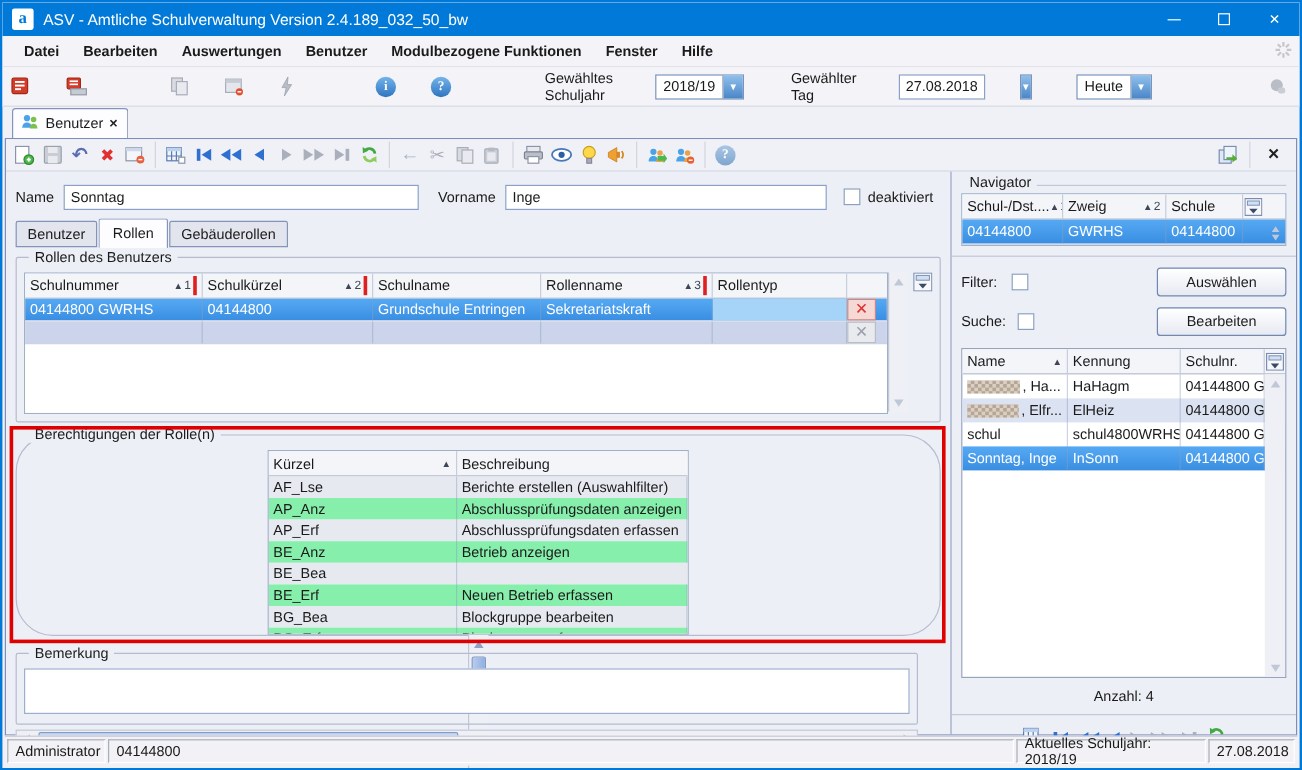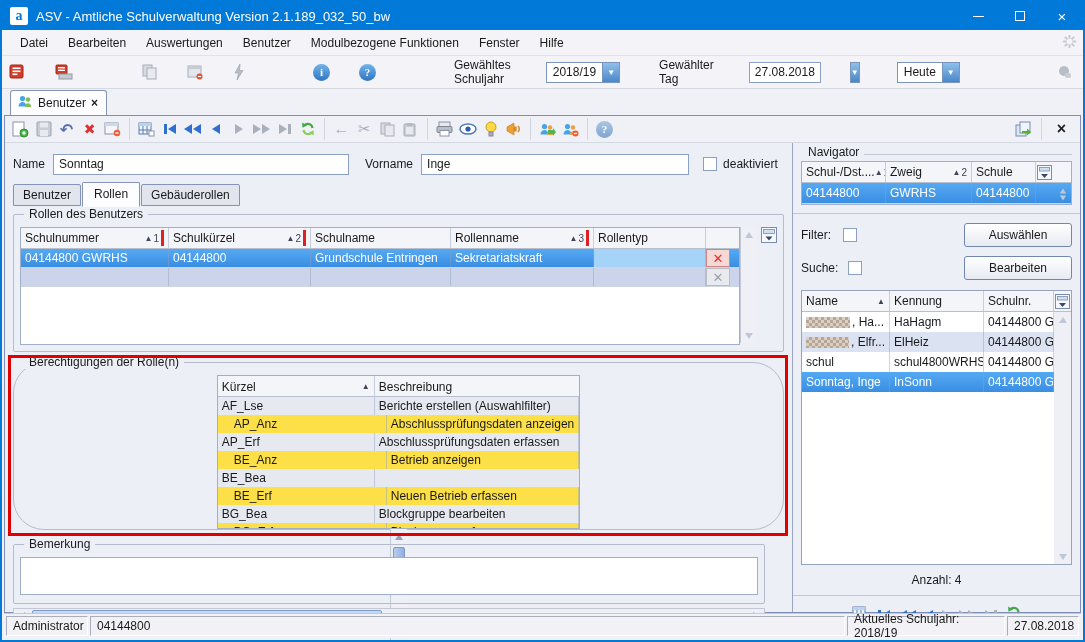--- a/index.html
+++ b/index.html
@@ -15,21 +15,21 @@
   .titlebar { height:28px; background:#0079d8; color:#fff; display:flex; align-items:center; padding-left:8px; }
   .app-logo { width:18px; height:18px; background:#fff; border-radius:2px; color:#0079d8;
     font:bold 14px "Liberation Serif",serif; display:flex; align-items:center; justify-content:center; margin-right:8px;}
   .title-text { font-size:13px; }
   .win-controls { margin-left:auto; display:flex; height:100%; }
   .win-btn { width:42px; height:100%; display:flex; align-items:center; justify-content:center; color:#fff; }
   .glyph-min { width:11px; height:1px; background:#fff; display:inline-block; }
   .glyph-max { width:10px; height:10px; border:1px solid #fff; display:inline-block; }
   .glyph-x { font-size:15px; line-height:1; }
   
-  .menubar { height:26px; background:#f3f3f8; display:flex; align-items:center; padding-left:8px; border-bottom:1px solid #e2e2ea; }
+  .menubar { height:26px; background:#f3f3f8; display:flex; align-items:center; padding-left:8px; border-bottom:1px solid #e2e2ea;font-weight:bold; }
   .menu-item { padding:4px 10px; }
   .spinner { margin-left:auto; margin-right:6px; }
   
   .maintoolbar { height:33px; background:#f3f3f8; display:flex; align-items:center; padding:0 6px; border-bottom:1px solid #d8dae2;gap:29px; }
   .tbtn { width:24px; height:24px; display:flex; align-items:center; justify-content:center; }
   .tsep { width:1px; height:22px; background:#d2d5de; margin:0 5px; }
   .circ { width:17px; height:17px; border-radius:50%; background:linear-gradient(#74b4ea,#2f74c0); color:#fff;
     display:flex; align-items:center; justify-content:center; font:bold 11px "Liberation Serif",serif; }
   .circ.dim { background:linear-gradient(#aac6e4,#7ea6cf); }
   .circ-i::after { content:"i"; } .circ-q::after { content:"?"; }
@@ -96,21 +96,21 @@
   .xbtn.gray { color:#9aa0ac; background:#e8eaee; border:1px solid #b9bdc6; }
   .vsb { width:17px; background:#eef0f6; border-left:1px solid #c2c8d6; position:relative; }
   .vsb .up,.vsb .dn { position:absolute; left:0; right:0; height:15px; display:flex; align-items:center; justify-content:center; }
   .vsb .up { top:0; } .vsb .dn { bottom:0; }
   .arr-u { width:0;height:0;border-left:4px solid transparent;border-right:4px solid transparent;border-bottom:6px solid #8fa2c4; }
   .arr-d { width:0;height:0;border-left:4px solid transparent;border-right:4px solid transparent;border-top:6px solid #8fa2c4; }
   .arr-u.pale { border-bottom-color:#c0c8d8; } .arr-d.pale { border-top-color:#c0c8d8; }
   .vthumb { position:absolute; left:2px; right:2px; background:linear-gradient(90deg,#b9ccec,#8fb0e0); border:1px solid #7e9ac8; border-radius:2px; }
   
   .prow { display:flex; height:18px; }
-  .prow.odd { background:#e7e9f1; } .prow.even { background:#fde047;padding-left:12px; }
+  .prow.odd { background:#e7e9f1; } .prow.even { background:#86efac; }
   .prow .td { border-right:1px solid rgba(140,160,190,.45); }
   
   .annotation { position:absolute; border:3px solid #e00000; pointer-events:none; z-index:50; }
   
   .memo { height:38px; background:#fff; border:1px solid #9cb0cc; width:100%; }
   .hsb { height:15px; margin-top:4px; background:#eef0f6; border:1px solid #c2c8d6; display:flex; align-items:center; position:relative; }
   .hsb .larr,.hsb .rarr { width:16px; display:flex; align-items:center; justify-content:center; }
   .arr-l { width:0;height:0;border-top:4px solid transparent;border-bottom:4px solid transparent;border-right:6px solid #8fa2c4; }
   .arr-r { width:0;height:0;border-top:4px solid transparent;border-bottom:4px solid transparent;border-left:6px solid #8fa2c4; }
   .hthumb { position:absolute; left:18px; width:350px; top:1px; bottom:1px; background:linear-gradient(#cfdcf2,#9ab6e4); border:1px solid #7e9ac8; border-radius:2px; }
@@ -134,21 +134,21 @@
   
   .statusbar { position:absolute; left:2px; right:2px; bottom:2px; height:25px; background:#f1f1f6; display:flex; align-items:center; padding:2px; gap:2px; border-top:1px solid #c9c9d4; }
   .scell { height:20px; display:flex; align-items:center; padding:0 6px; border:1px solid; border-color:#a8aeba #fff #fff #a8aeba; }
   .scell.grow { flex:1; }
 </style>
 </head>
 <body>
 
 <div class="titlebar">
   <span class="app-logo">a</span>
-  <span class="title-text">ASV - Amtliche Schulverwaltung Version 2.1.189_032_50_bw</span>
+  <span class="title-text">ASV - Amtliche Schulverwaltung Version 2.4.189_032_50_bw</span>
   <div class="win-controls">
     <span class="win-btn">
         <span class="glyph-min"></span>
       </span>
     <span class="win-btn">
         <span class="glyph-max"></span>
       </span>
     <span class="win-btn">
         <span class="glyph-x">×</span>
       </span>

